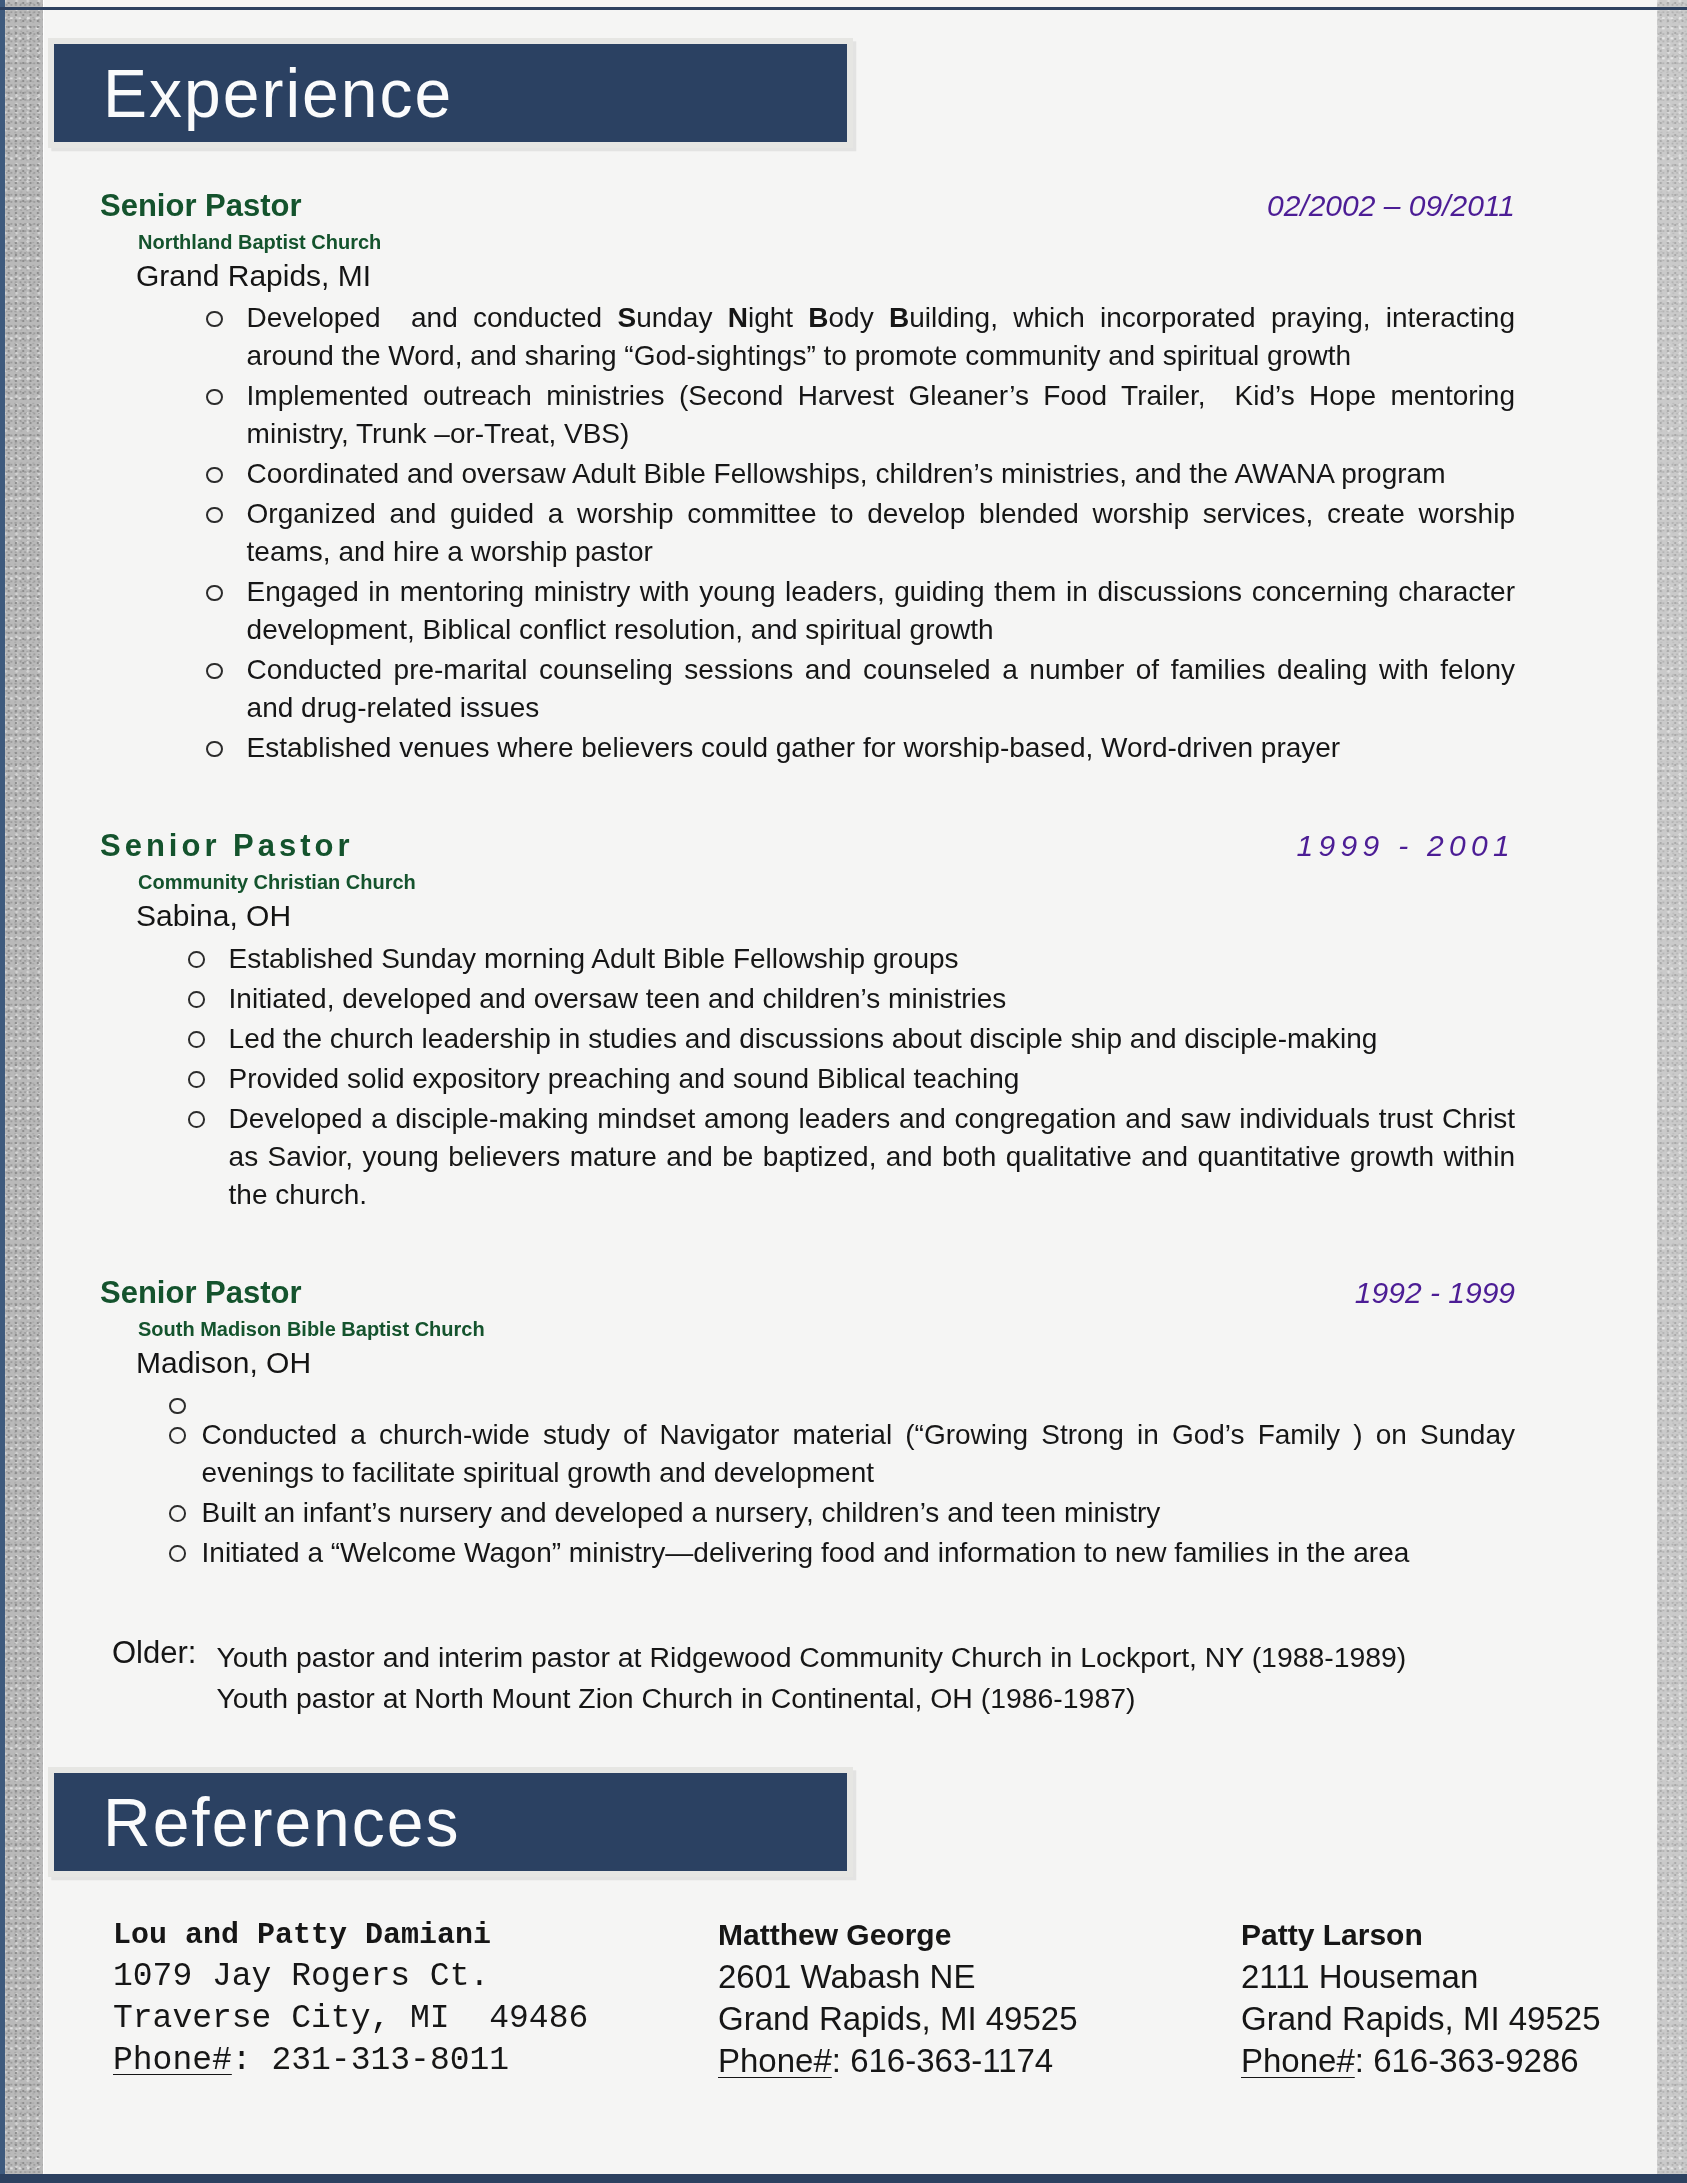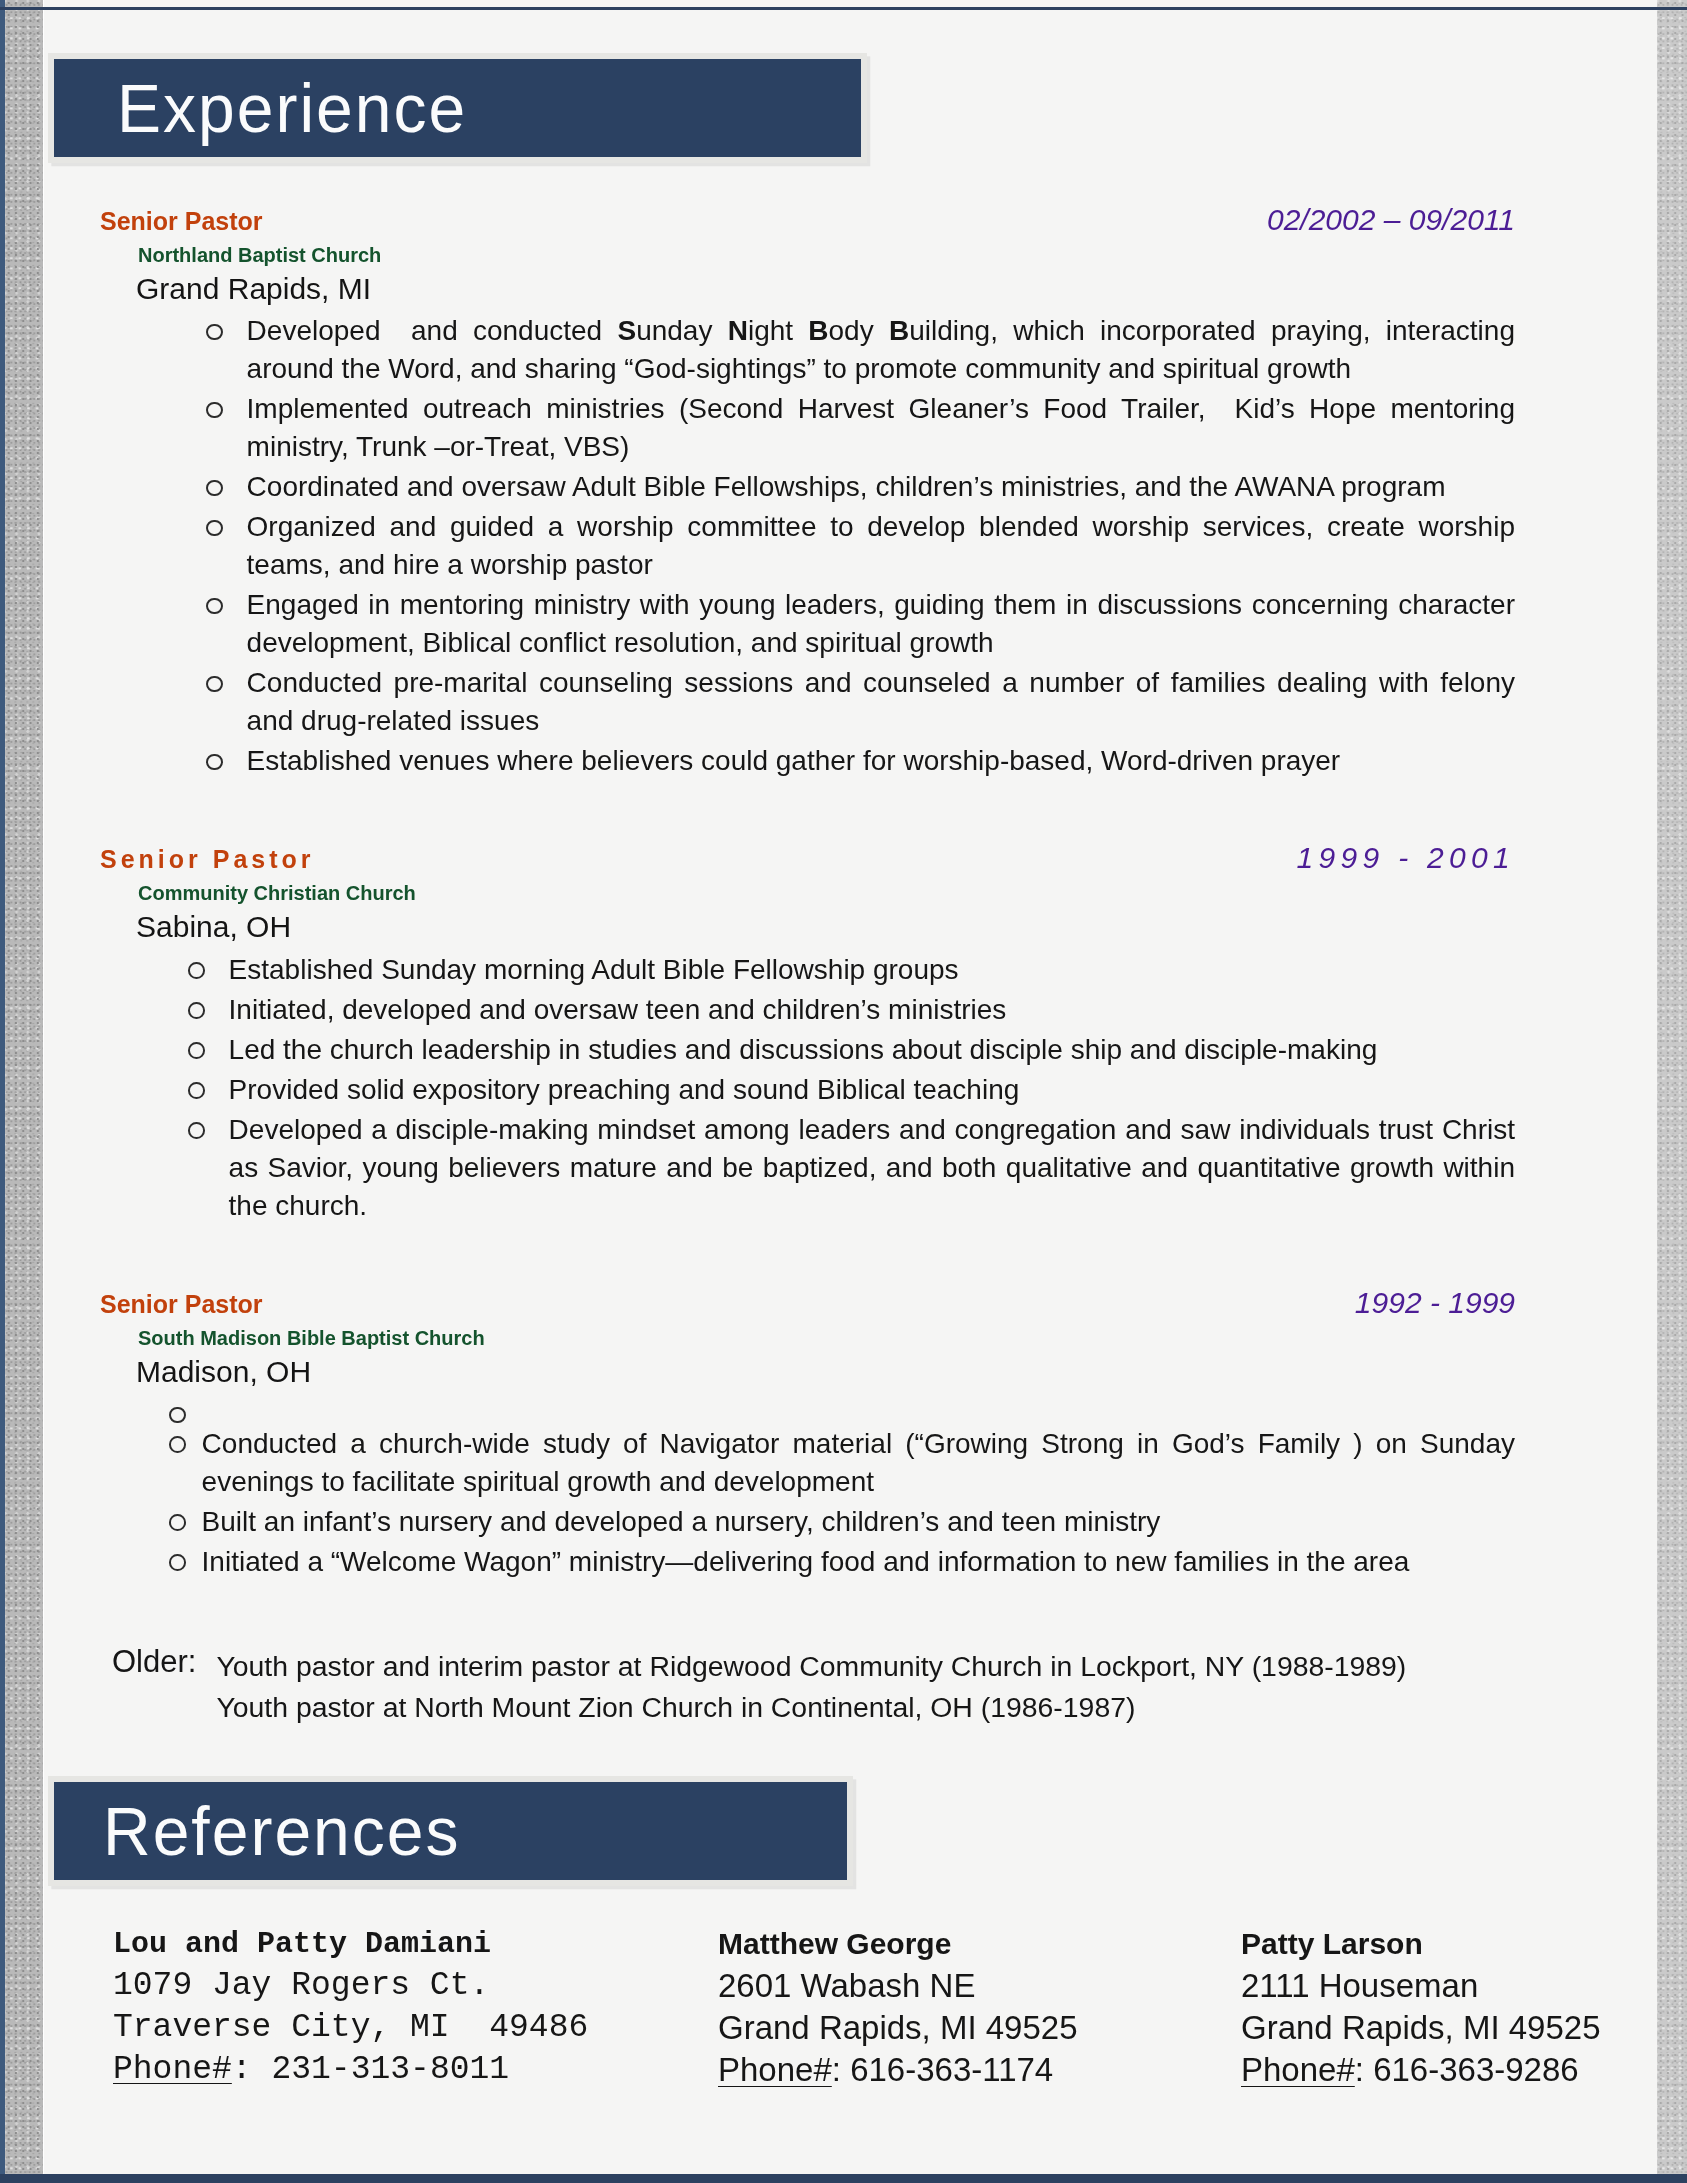--- a/index.html
+++ b/index.html
@@ -29,28 +29,28 @@
   
   .bar{
     width:793px;margin-left:4px;height:98px;background:#2b4162;
     border:6px solid #e6e6e3;box-shadow:3.3px 3.3px 0 rgba(0,0,0,0.07);
     display:flex;align-items:center;
   }
   .bar-text{
     color:#fafbfc;font-size:66px;font-weight:300;letter-spacing:2px;
     padding-left:49px;line-height:1;transform:scaleY(1.04);
   }
-  .bar-exp{margin-top:53px;padding-left:14px;}
+  .bar-exp{margin-top:38px;}
   .bar-ref{margin-top:48px;}
   
   .content{padding:0 142px 0 56px;}
   .job{margin-top:61px;}
   #jobs .job:first-child{margin-top:40px;}
   .jrow{display:flex;justify-content:space-between;align-items:baseline;}
-  .jtitle{font-size:25px;font-weight:bold;color:#c2410c;}
+  .jtitle{font-size:31px;font-weight:bold;color:#14532d;}
   .jdate{font-size:30px;font-style:italic;color:#4c1d95;}
   #jobs .job:nth-child(2) .jtitle{letter-spacing:4px;}
   #jobs .job:nth-child(2) .jdate{letter-spacing:5.3px;}
   .jchurch{margin:6.6px 0 0 38px;font-size:20px;font-weight:bold;color:#14532d;}
   .jloc{margin:5.3px 0 6.6px 36px;font-size:30px;color:#141414;}
   .jbullets{list-style:none;margin:0;padding:0;}
   #jobs .job:nth-child(1) .jbullets{padding-left:106px;}
   #jobs .job:nth-child(2) .jbullets{padding-left:88px;}
   #jobs .job:nth-child(3) .jbullets{padding-left:69px;}
   .jbullets li{display:flex;margin:0 0 2px 0;}

